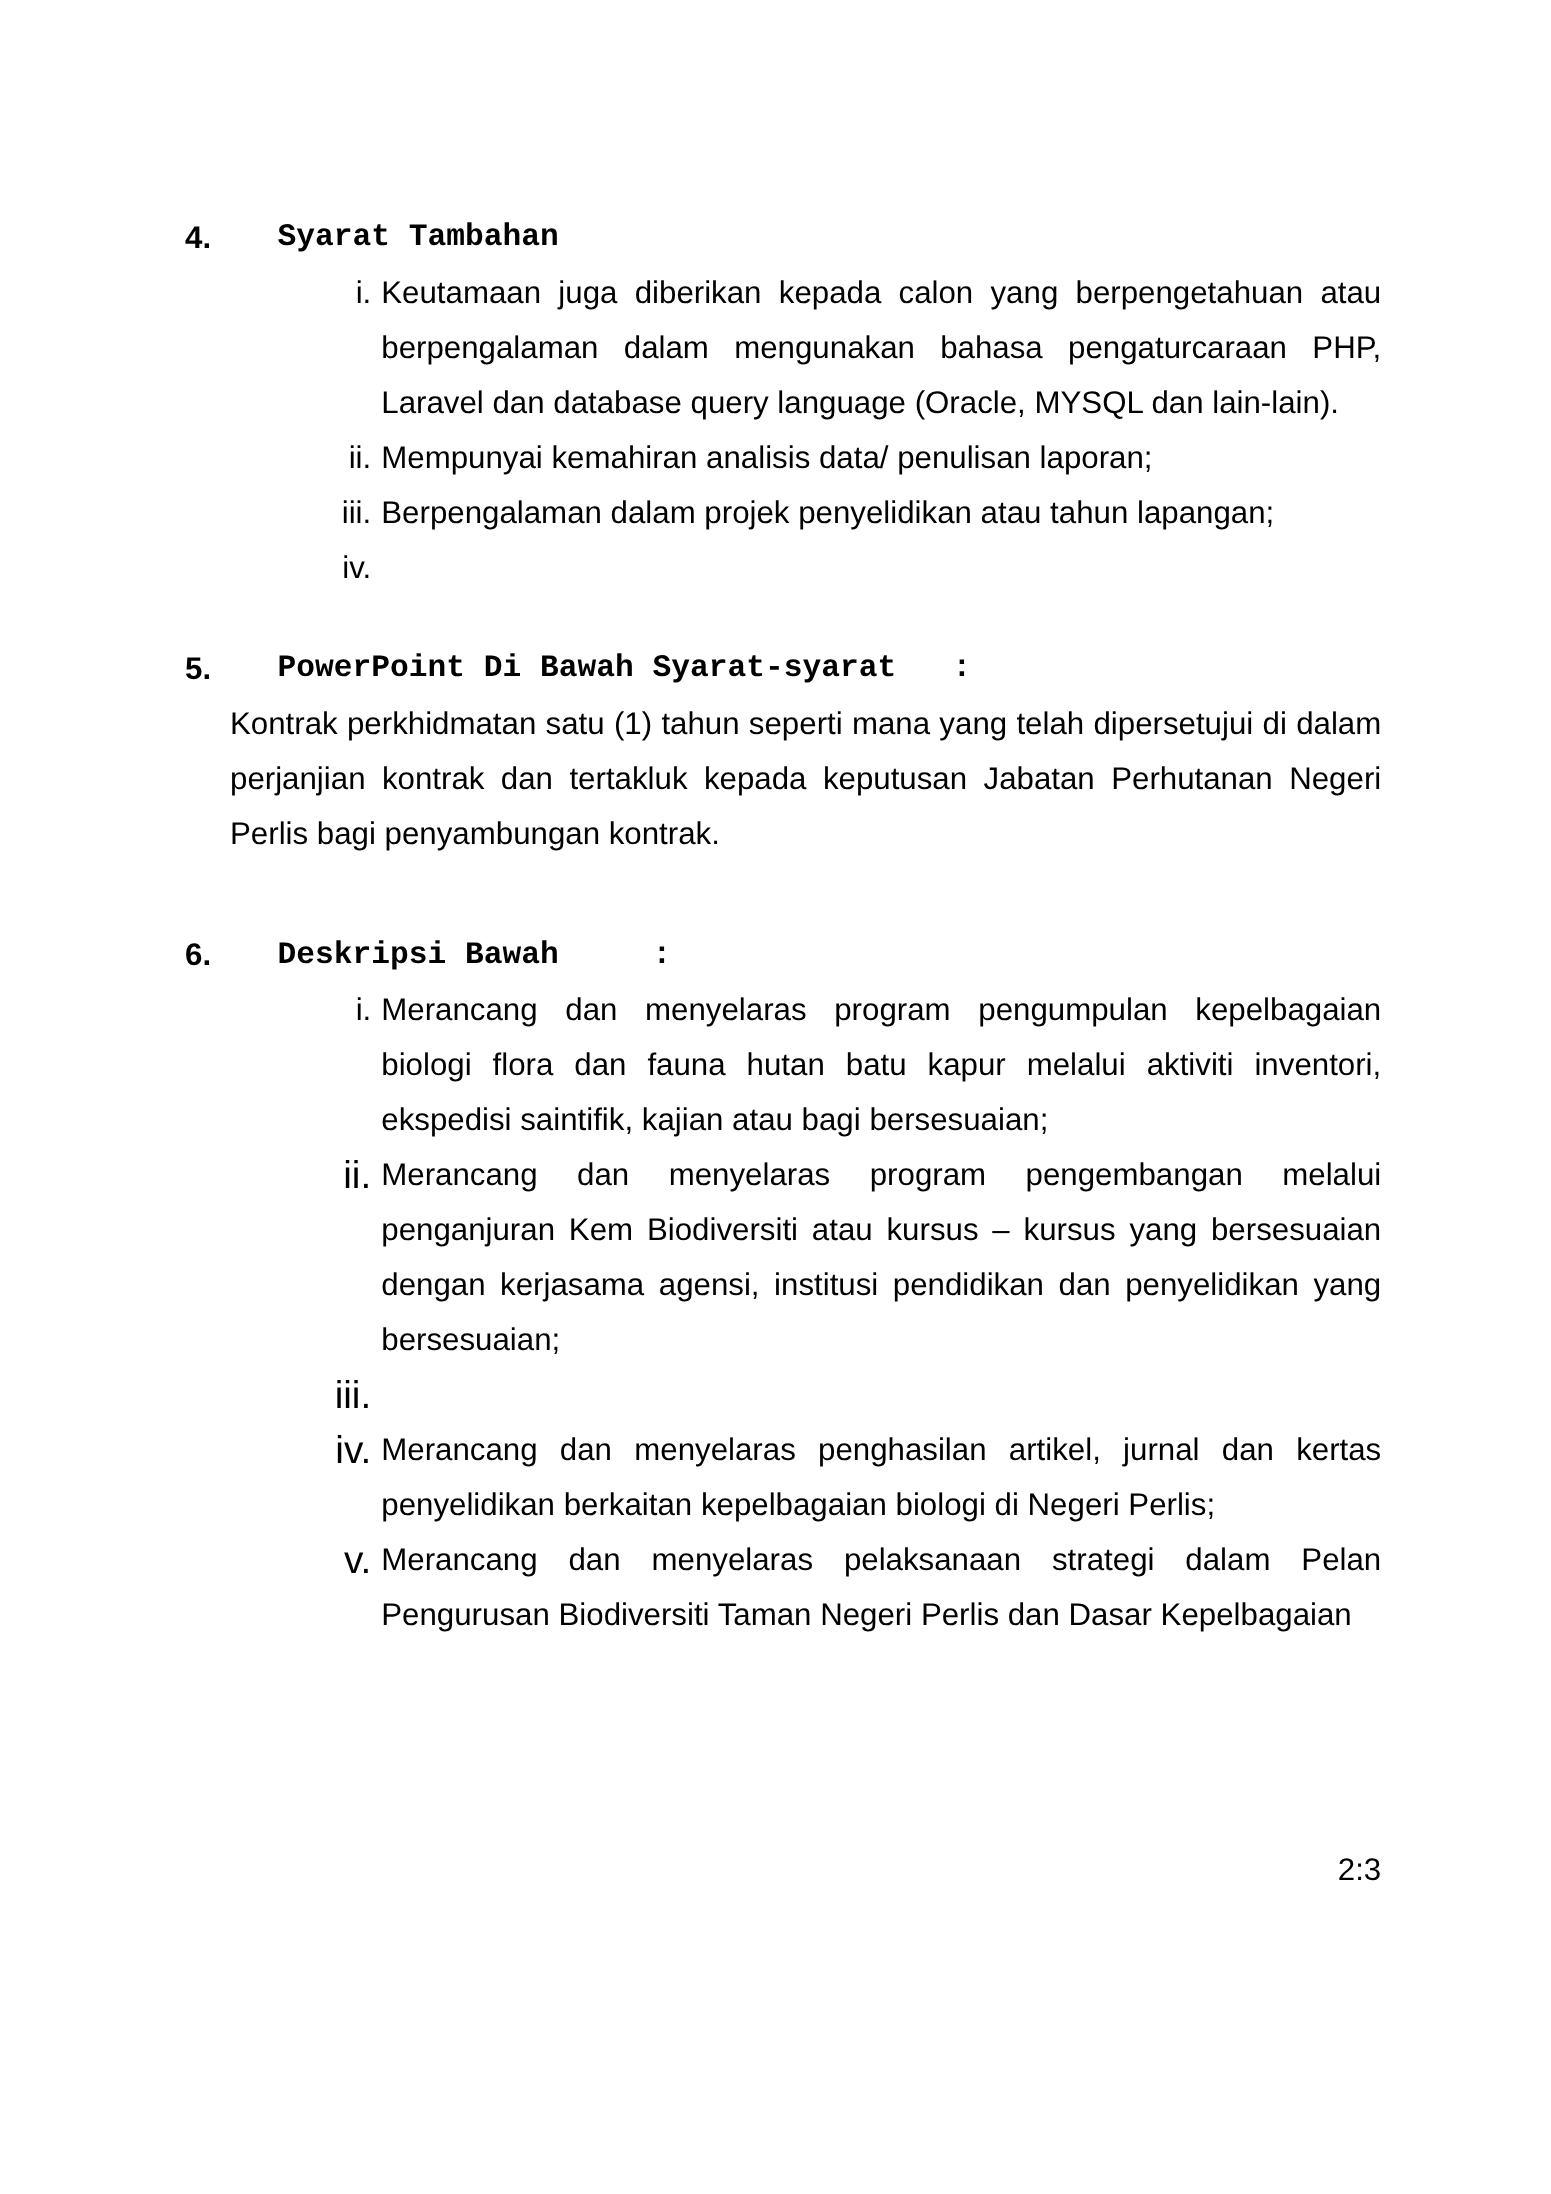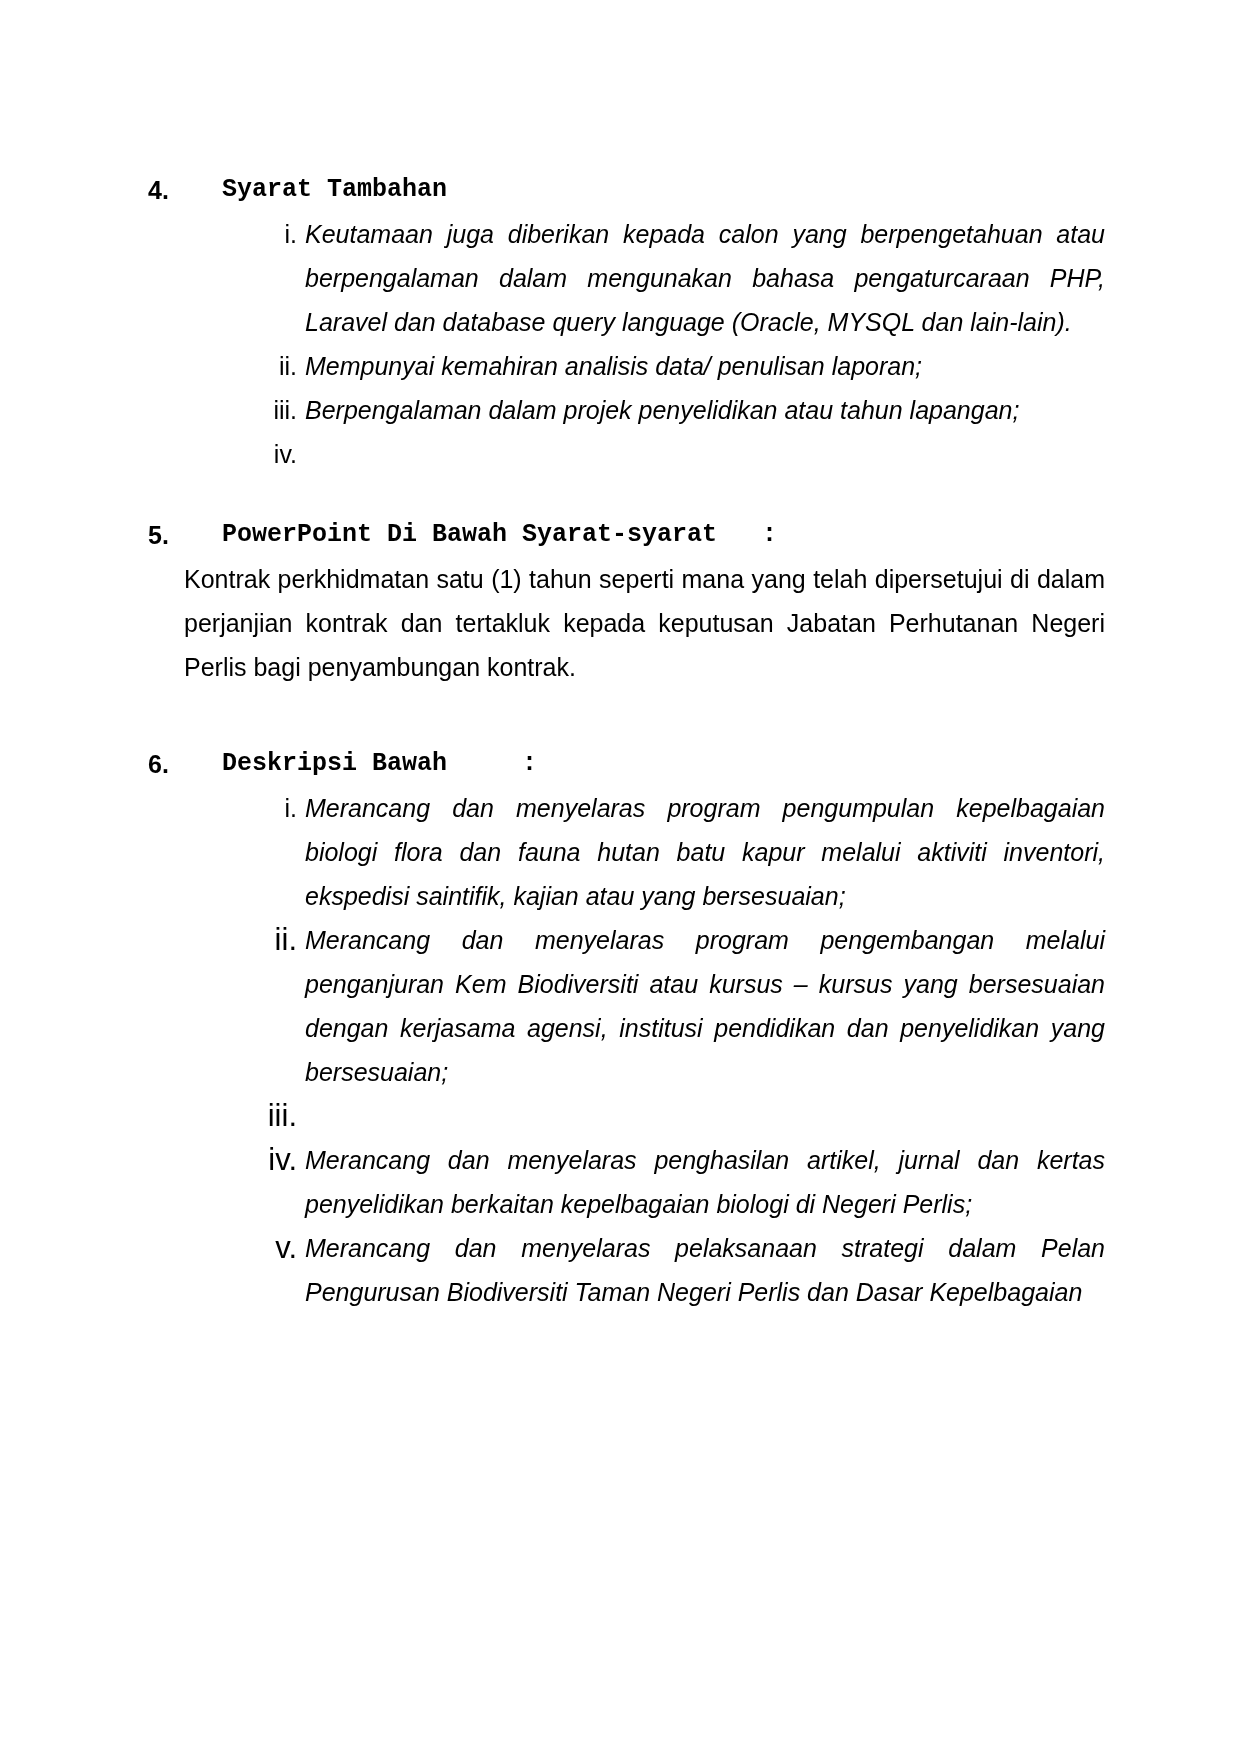--- a/index.html
+++ b/index.html
@@ -17,21 +17,21 @@
   }
   .heading { display: flex; font-weight: bold; line-height: 44px; }
   .heading .num { flex: none; width: 74px; }
   .heading .label { white-space: pre-wrap; font-family: Liberation Mono, monospace; }
   .item { display: flex; line-height: 44px; }
   .item .marker {
     flex: none; width: 157px; box-sizing: border-box;
     text-align: right; padding-right: 8px;
   }
   .item .marker.large { font-size: 31px; }
-  .item .text { flex: 1; text-align: justify; font-style: italic; }
+  .item .text { flex: 1; text-align: justify; }
   .para {
     margin-left: 36px; line-height: 44px; text-align: justify;
   }
   .gap-a { height: 37px; }
   .gap-b { height: 53px; }
   .page-number { margin-top: 160px; line-height: 44px; text-align: right; }
 </style>
 </head>
 <body>
 
@@ -66,32 +66,33 @@
   <div class="para">Kontrak perkhidmatan satu (1) tahun seperti mana yang telah dipersetujui di dalam perjanjian kontrak dan tertakluk kepada keputusan Jabatan Perhutanan Negeri Perlis bagi penyambungan kontrak.</div>
 
   <div class="gap-b"></div>
 
   <div class="heading">
     <div class="num">6.</div>
     <div class="label">Deskripsi Bawah     :</div>
   </div>
   <div class="item">
     <div class="marker">i.</div>
-    <div class="text">Merancang dan menyelaras program pengumpulan kepelbagaian biologi flora dan fauna hutan batu kapur melalui aktiviti inventori, ekspedisi saintifik, kajian atau yang bersesuaian;</div>
+    <div class="text">Merancang dan menyelaras program pengumpulan kepelbagaian biologi flora dan fauna hutan batu kapur melalui aktiviti inventori, ekspedisi saintifik, kajian atau bagi bersesuaian;</div>
   </div>
   <div class="item">
     <div class="marker large">ii.</div>
     <div class="text">Merancang dan menyelaras program pengembangan melalui penganjuran Kem Biodiversiti atau kursus – kursus yang bersesuaian dengan kerjasama agensi, institusi pendidikan dan penyelidikan yang bersesuaian;</div>
   </div>
   <div class="item">
     <div class="marker large">iii.</div>
   </div>
   <div class="item">
     <div class="marker large">iv.</div>
     <div class="text">Merancang dan menyelaras penghasilan artikel, jurnal dan kertas penyelidikan berkaitan kepelbagaian biologi di Negeri Perlis;</div>
   </div>
   <div class="item">
     <div class="marker large">v.</div>
     <div class="text">Merancang dan menyelaras pelaksanaan strategi dalam  Pelan Pengurusan Biodiversiti Taman Negeri Perlis dan Dasar Kepelbagaian</div>
   </div>
 
+  <div class="page-number">2:3</div>
 
 </div>
 
 </body></html>

